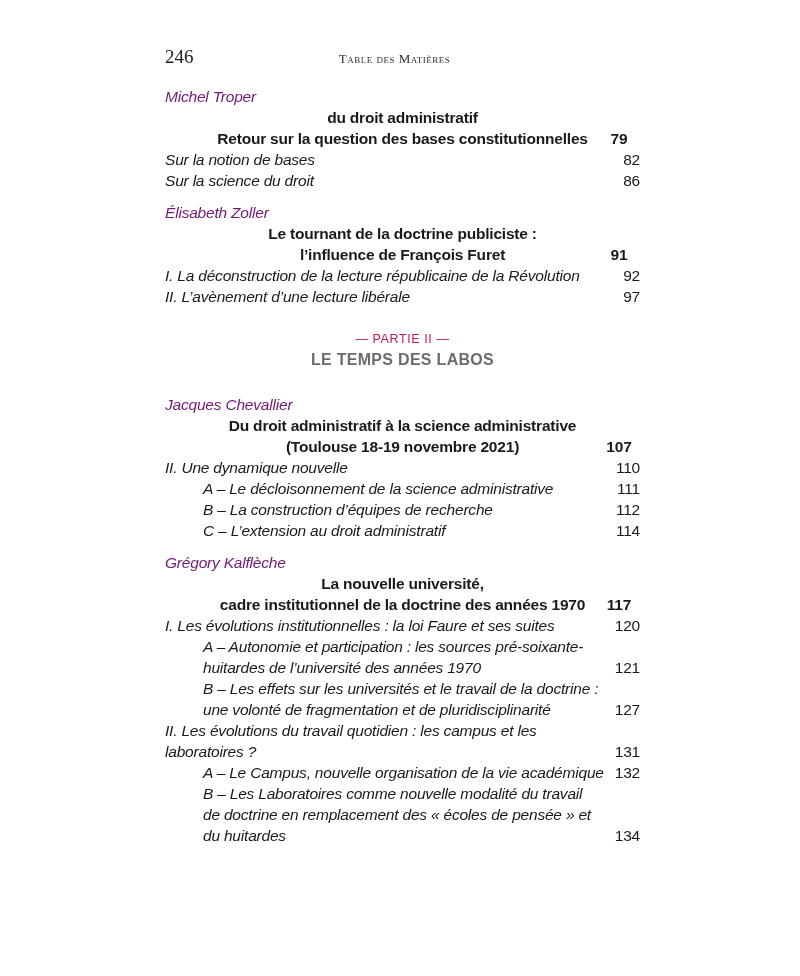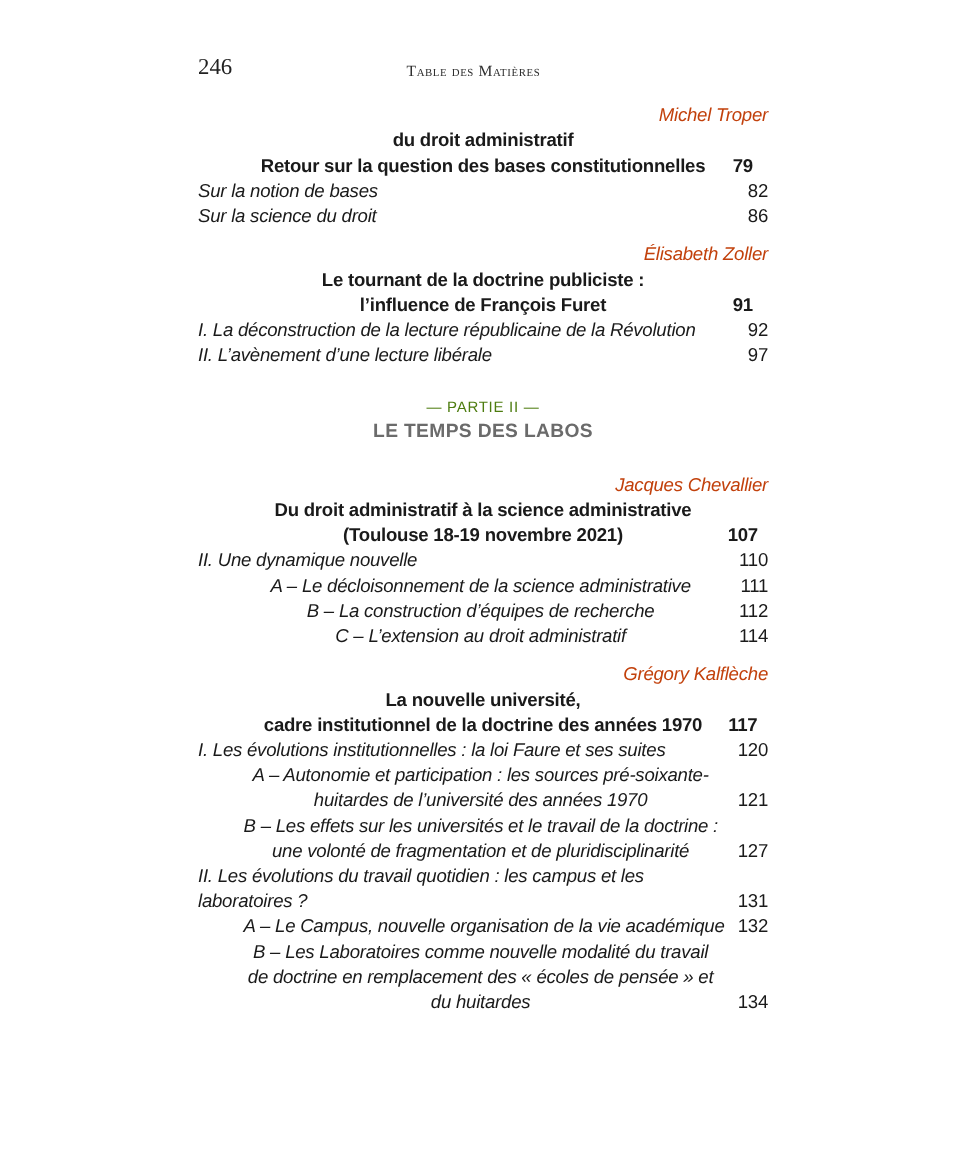--- a/index.html
+++ b/index.html
@@ -38,23 +38,23 @@
     font-variant: small-caps;
     font-size: 13px;
     letter-spacing: 0.5px;
     color: #2e2e2e;
   }
   
   #toc { font-size: 15.5px; line-height: 21px; letter-spacing: -0.2px; }
   .section { margin-top: 11px; }
   .section:first-child { margin-top: 2px; }
   .author {
-    text-align: right;
+    text-align: left;
     font-style: italic;
-    color: #c2410c;
+    color: #701a75;
   }
   .title-row { position: relative; font-weight: 700; }
   .title-line { text-align: center; }
   .title-page {
     position: absolute;
     right: 0; bottom: 0;
     font-weight: 700;
     width: 42px;
     text-align: center;
   }
@@ -62,28 +62,28 @@
     display: flex;
     align-items: flex-end;
   }
   .entry-text { flex: 1 1 auto; min-width: 0; }
   .entry-page {
     flex: 0 0 42px;
     width: 42px;
     text-align: right;
   }
   .line { white-space: nowrap; font-style: italic; }
-  .indent-1 { padding-left: 38px; text-align: center; }
+  .indent-1 { padding-left: 38px; }
   
   .part { margin-top: 24px; margin-bottom: 24px; text-align: center; }
   .part-label {
     font-size: 12.5px;
     line-height: 16px;
     letter-spacing: 0.6px;
-    color: #4d7c0f;
+    color: #be185d;
   }
   .part-title {
     margin-top: 3px;
     font-size: 16px;
     line-height: 20px;
     font-weight: 700;
     letter-spacing: 0.3px;
     color: #6b6b6b;
   }
 </style>

